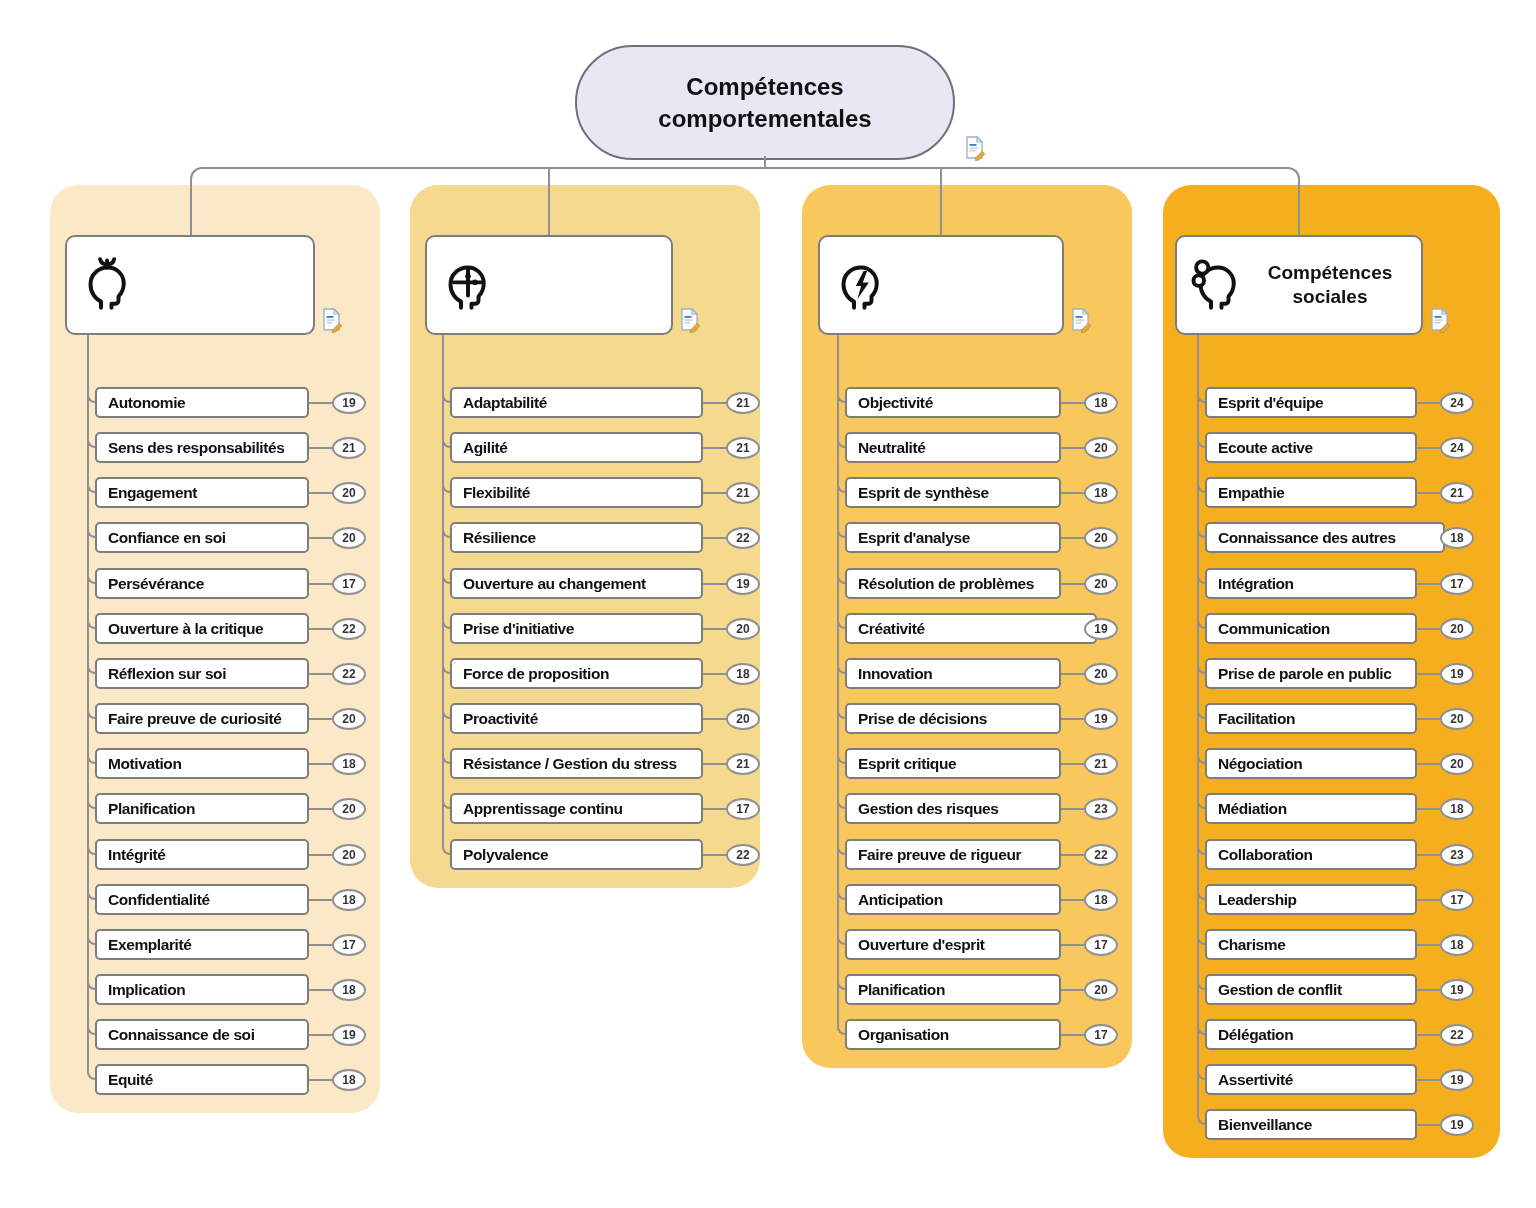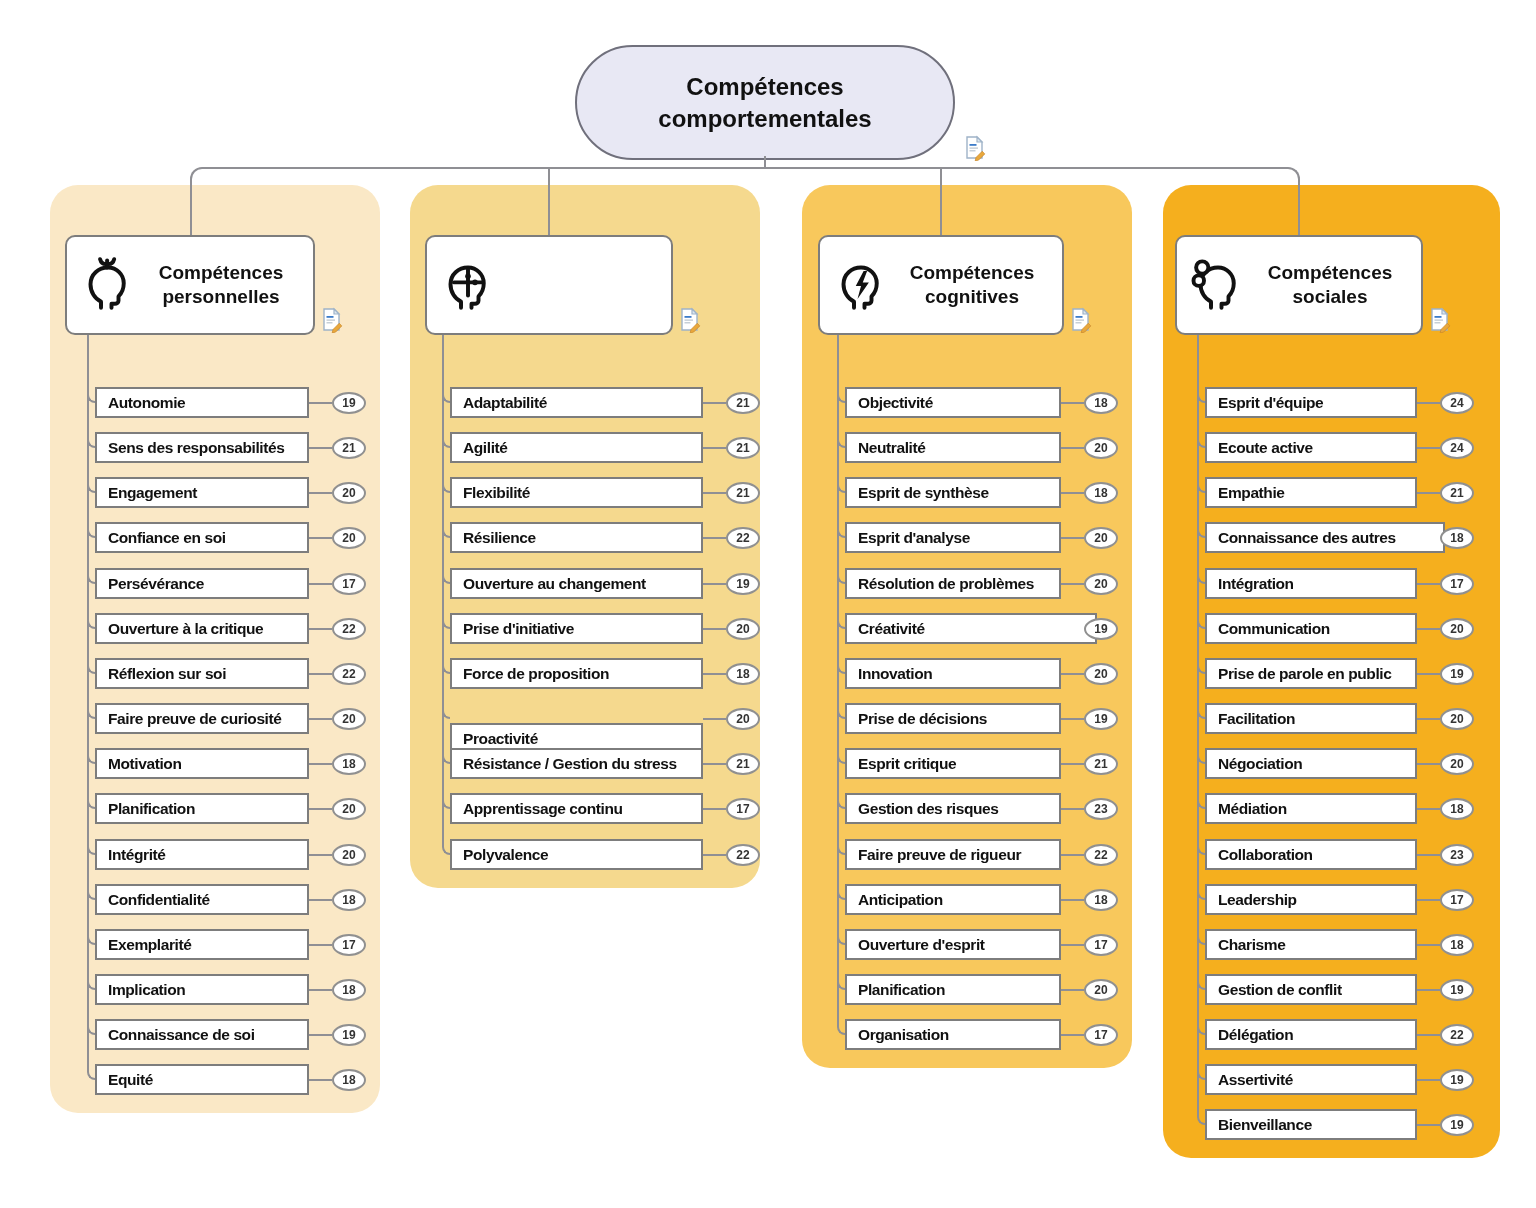--- a/index.html
+++ b/index.html
@@ -39,21 +39,21 @@
   .hdr{
     position:absolute;height:100px;background:#fff;border:2px solid var(--node-border);
     border-radius:10px;display:flex;align-items:center;z-index:3;padding:0 8px 0 12px;
   }
   .hdr-icon{flex:0 0 58px;height:58px;display:flex;align-items:center;justify-content:center;}
   .hdr-label{flex:1;text-align:center;font-size:19px;font-weight:700;color:#111;line-height:1.25;}
 
   
   .item{
     position:absolute;height:31px;background:#fff;border:2px solid var(--node-border);
-    border-radius:0;display:flex;align-items:center;padding:0 8px 0 11px;z-index:3;
+    border-radius:5px;display:flex;align-items:center;padding:0 8px 0 11px;z-index:3;
     font-size:15.5px;font-weight:700;color:#111;letter-spacing:-0.4px;white-space:nowrap;
   }
 
   
   .badge{
     position:absolute;width:34px;height:22px;background:#fff;border:2px solid var(--badge-border);
     border-radius:50%;display:flex;align-items:center;justify-content:center;
     font-size:12px;font-weight:700;color:#333;z-index:3;
   }
 
@@ -94,21 +94,20 @@
       <div class="spine" style="left:87px;top:333px;height:737px;"></div>
       <div class="hdr" style="left:65px;top:235px;width:250px;">
         <span class="hdr-icon">
           <svg width="56" height="56" viewBox="0 0 64 64">
             <path d="M24 58 L24 51 C17 48 12 40 12 31 C12 20 21 12 32 12 C42 12 50 20 50 30 C50 36 48 41 44 45 L44 50 C44 52 42 53.5 40 53.5 L36 53.5 L36 58" fill="none" stroke="#111" stroke-width="4.5" stroke-linecap="round" stroke-linejoin="round"></path>
             <path d="M31 12 L31 4" fill="none" stroke="#111" stroke-width="4.5" stroke-linecap="round" stroke-linejoin="round"></path>
             <path d="M31 8 C27 8.5 24 6.5 23 2.5" fill="none" stroke="#111" stroke-width="4.5" stroke-linecap="round" stroke-linejoin="round"></path>
             <path d="M31 8 C35 8.5 38 6.5 39 2.5" fill="none" stroke="#111" stroke-width="4.5" stroke-linecap="round" stroke-linejoin="round"></path>
           </svg>
         </span>
-        <div class="hdr-label">Compétences personnelles</div>
       </div>
       <div class="note" style="left:320px;top:307px;"><svg width="24" height="26" viewBox="0 0 24 26">
  <path d="M4 2 h10 l5 5 v16 h-15 z" fill="#ffffff" stroke="#9FB3C8" stroke-width="1.4"></path>
  <path d="M14 2 v5 h5 z" fill="#DDE8F2" stroke="#9FB3C8" stroke-width="1.2"></path>
  <rect x="6.5" y="9" width="7" height="1.8" fill="#3D7CC9"></rect>
  <rect x="6.5" y="12.5" width="8.5" height="1.2" fill="#B9C4CE"></rect>
  <rect x="6.5" y="15.2" width="6" height="1.2" fill="#B9C4CE"></rect>
  <path d="M13 22.5 l6.2-6.2 2.6 2.6 -6.2 6.2 -3.4 0.8 z" fill="#E9A83C" stroke="#C8862A" stroke-width="0.7"></path>
 </svg></div>
       <div class="elbow" style="left:87px;top:389px;width:8px;"></div>
@@ -310,21 +309,21 @@
       </div>
       <div class="elbow" style="left:442px;top:660px;width:8px;"></div>
       <div class="item" style="left:450px;top:658px;width:253px;">
         <span>Force de proposition</span>
       </div>
       <div class="hline" style="left:703px;top:673px;width:23px;"></div>
       <div class="badge" style="left:726px;top:663px;">
         <span>18</span>
       </div>
       <div class="elbow" style="left:442px;top:705px;width:8px;"></div>
-      <div class="item" style="left:450px;top:703px;width:253px;margin-top:20px;">
+      <div class="item" style="left:450px;top:703px;width:253px;">
         <span>Proactivité</span>
       </div>
       <div class="hline" style="left:703px;top:718px;width:23px;"></div>
       <div class="badge" style="left:726px;top:708px;">
         <span>20</span>
       </div>
       <div class="elbow" style="left:442px;top:750px;width:8px;"></div>
       <div class="item" style="left:450px;top:748px;width:253px;">
         <span>Résistance / Gestion du stress</span>
       </div>
@@ -350,21 +349,20 @@
       </div>
       <div class="panel" style="left:802px;top:185px;width:330px;height:883px;background:#F8C85C;"></div>
       <div class="spine" style="left:837px;top:333px;height:692px;"></div>
       <div class="hdr" style="left:818px;top:235px;width:246px;">
         <span class="hdr-icon">
           <svg width="56" height="56" viewBox="0 0 64 64">
             <path d="M24 58 L24 51 C17 48 12 40 12 31 C12 20 21 12 32 12 C42 12 50 20 50 30 C50 36 48 41 44 45 L44 50 C44 52 42 53.5 40 53.5 L36 53.5 L36 58" fill="none" stroke="#111" stroke-width="4.5" stroke-linecap="round" stroke-linejoin="round"></path>
             <path d="M35 16 L26 33 H32 L28 48 L41 29 H34 L39 16 Z" fill="#111"></path>
           </svg>
         </span>
-        <div class="hdr-label">Compétences cognitives</div>
       </div>
       <div class="note" style="left:1069px;top:307px;"><svg width="24" height="26" viewBox="0 0 24 26">
  <path d="M4 2 h10 l5 5 v16 h-15 z" fill="#ffffff" stroke="#9FB3C8" stroke-width="1.4"></path>
  <path d="M14 2 v5 h5 z" fill="#DDE8F2" stroke="#9FB3C8" stroke-width="1.2"></path>
  <rect x="6.5" y="9" width="7" height="1.8" fill="#3D7CC9"></rect>
  <rect x="6.5" y="12.5" width="8.5" height="1.2" fill="#B9C4CE"></rect>
  <rect x="6.5" y="15.2" width="6" height="1.2" fill="#B9C4CE"></rect>
  <path d="M13 22.5 l6.2-6.2 2.6 2.6 -6.2 6.2 -3.4 0.8 z" fill="#E9A83C" stroke="#C8862A" stroke-width="0.7"></path>
 </svg></div>
       <div class="elbow" style="left:837px;top:389px;width:8px;"></div>

